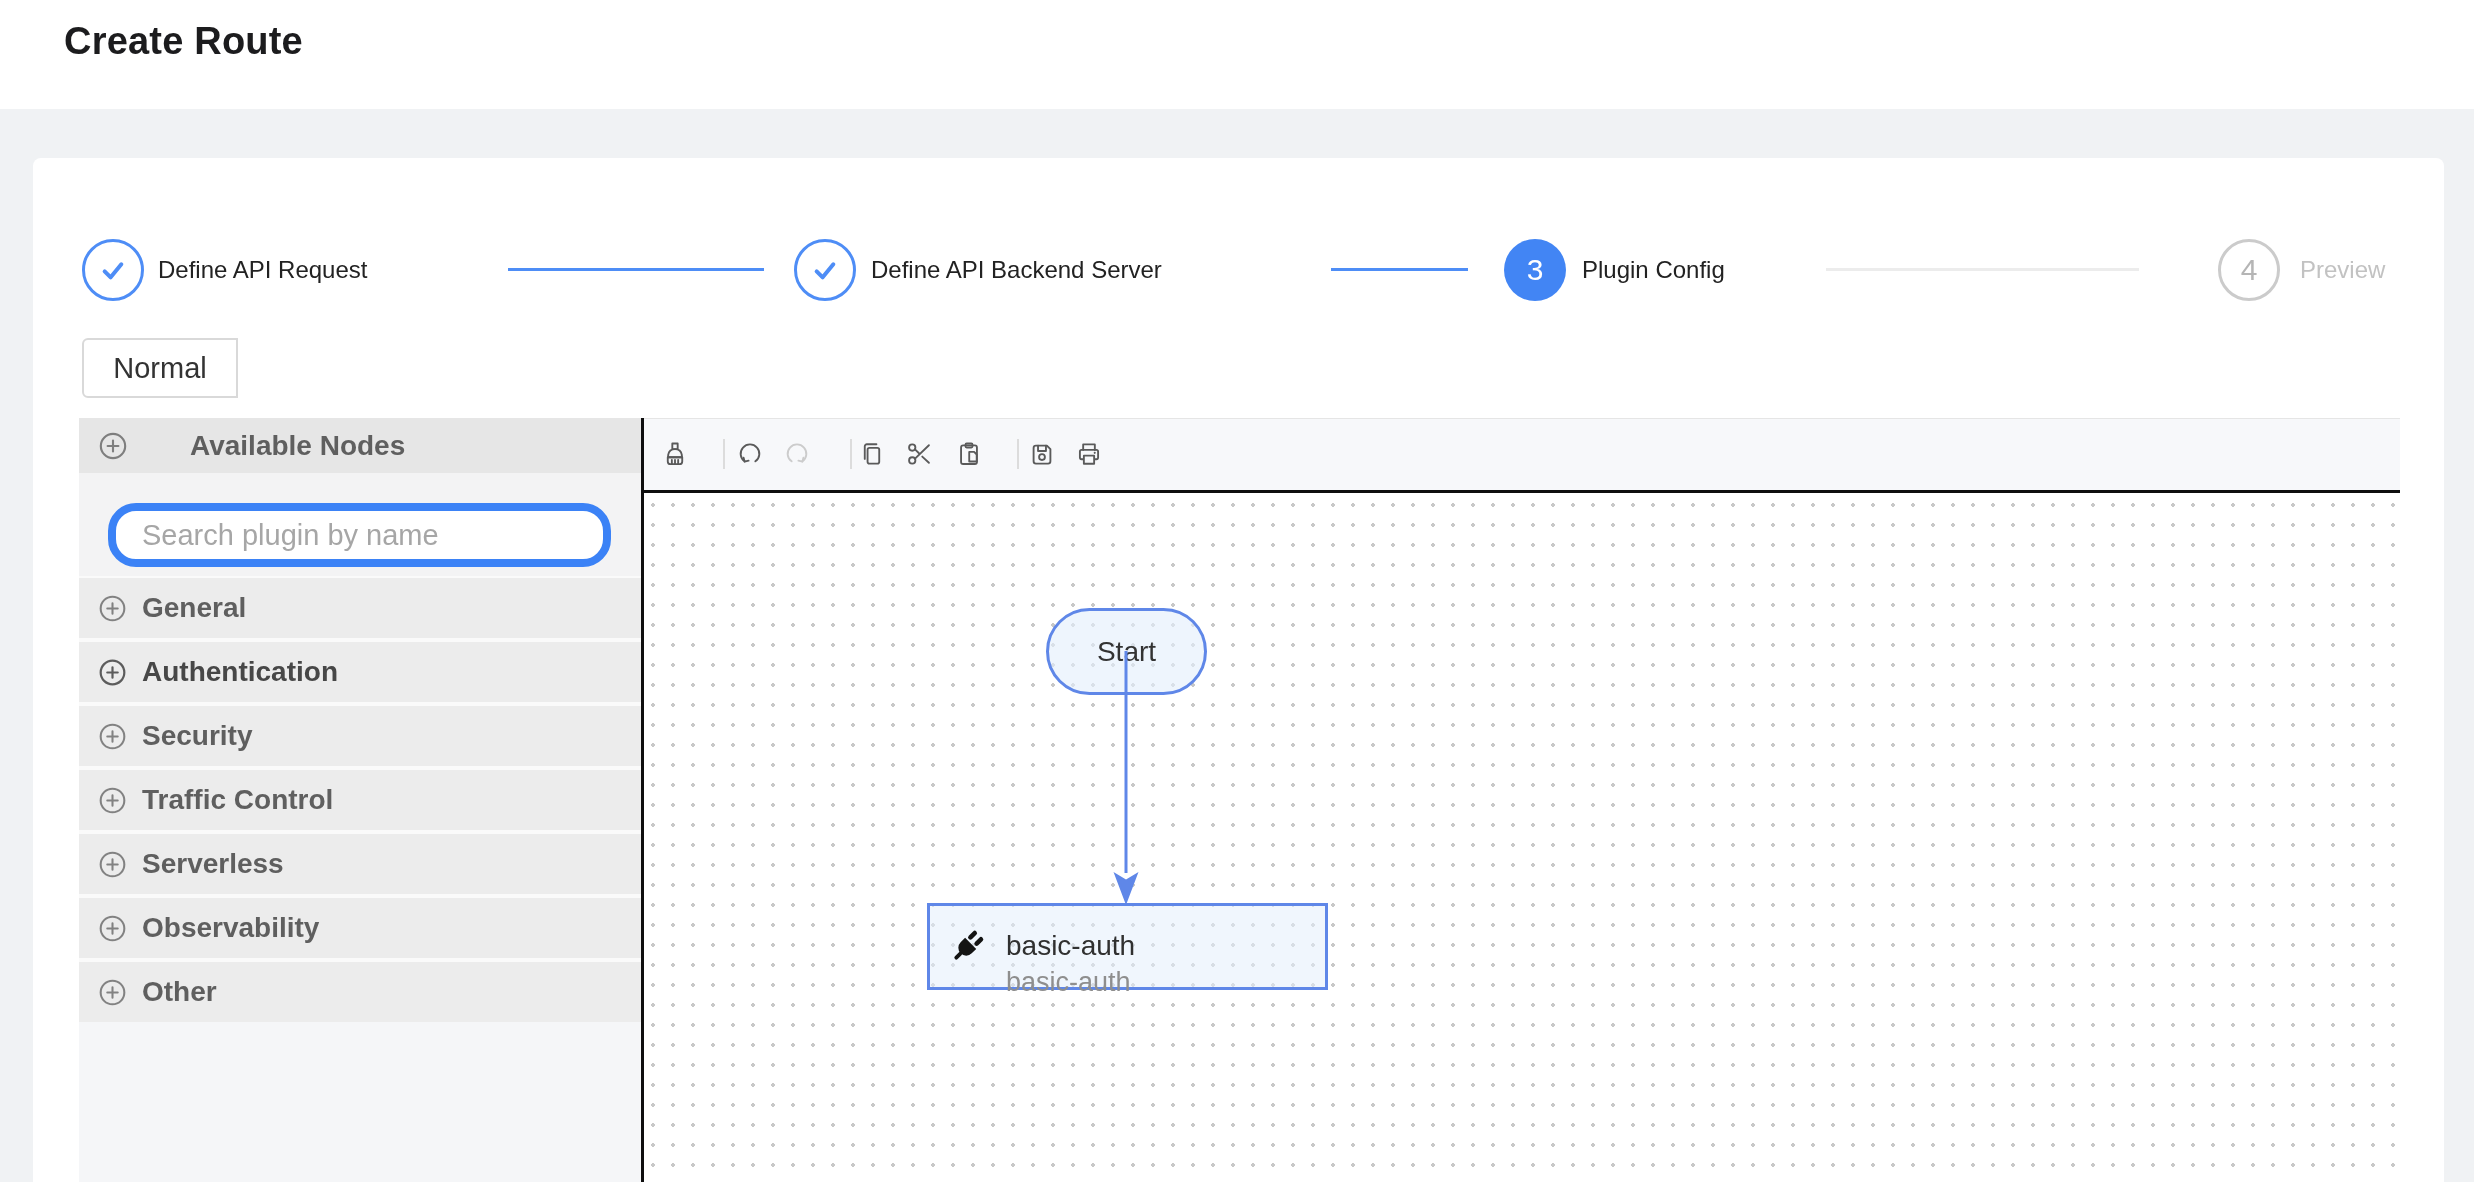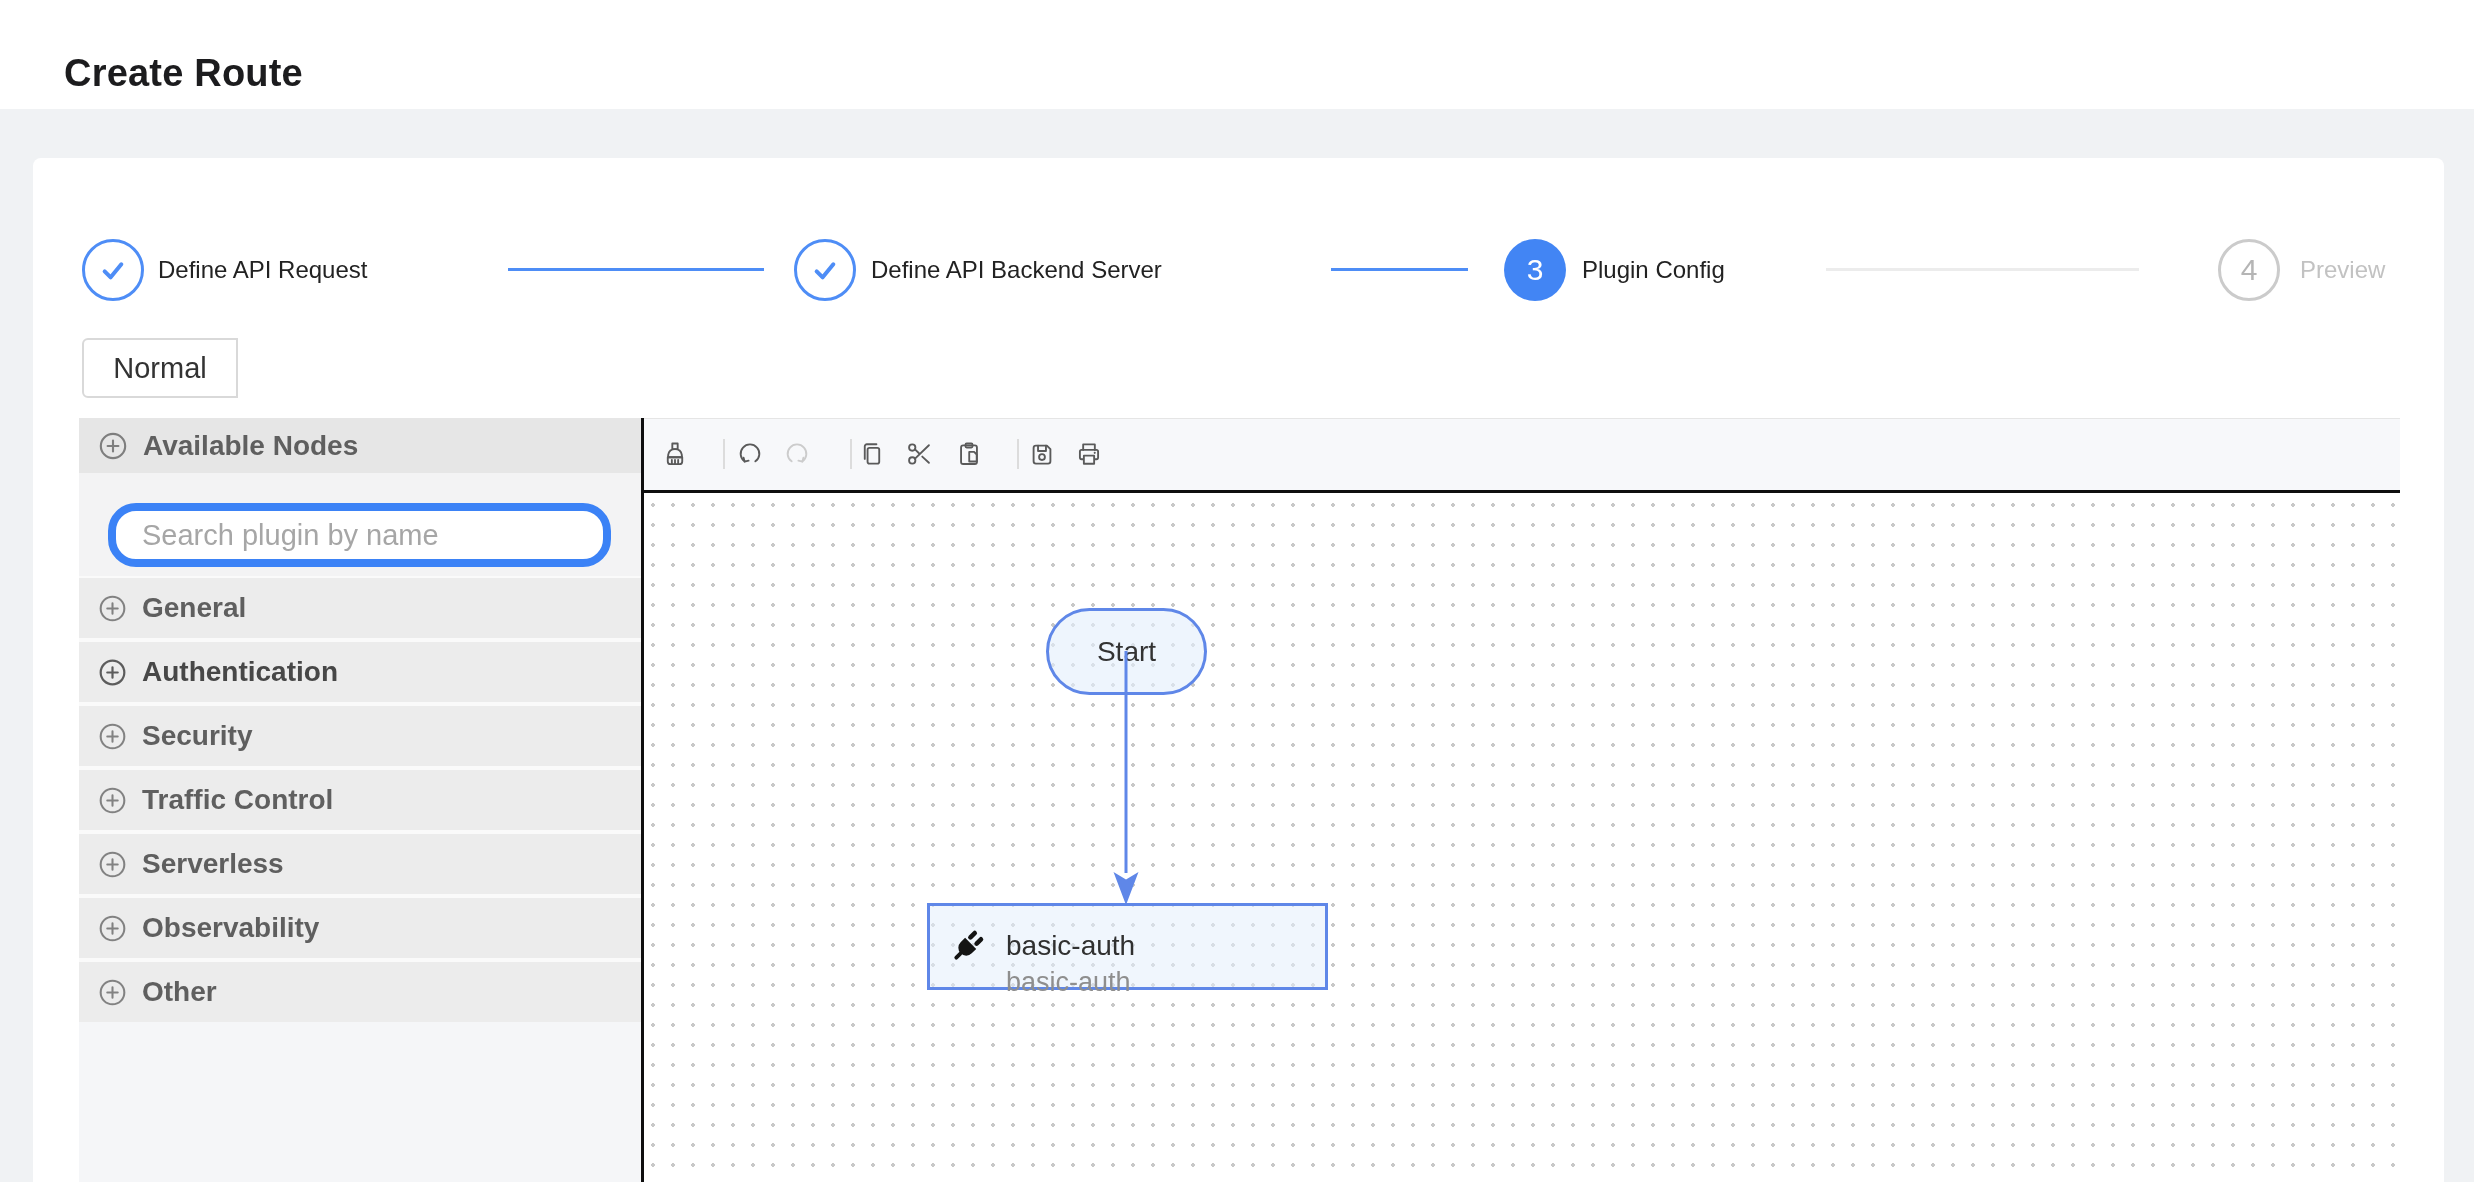--- a/index.html
+++ b/index.html
@@ -2,21 +2,21 @@
 <html><head>
 <meta charset="utf-8">
 <style>
   * { margin:0; padding:0; box-sizing:border-box; }
   html,body { width:2474px; height:1182px; overflow:hidden; }
   body { font-family:"Liberation Sans", sans-serif; background:#f0f2f4; }
   #app { position:relative; width:2474px; height:1182px; background:#f0f2f4; }
 
   
   .topbar { position:absolute; left:0; top:0; width:2474px; height:109px; background:#ffffff; }
-  .page-title { position:absolute; left:64px; top:20px; font-size:38px; font-weight:bold; color:#1c1c1e; letter-spacing:.2px;margin-top:32px; }
+  .page-title { position:absolute; left:64px; top:20px; font-size:38px; font-weight:bold; color:#1c1c1e; letter-spacing:.2px; }
 
   
   .card { position:absolute; left:33px; top:158px; width:2411px; height:1024px; background:#ffffff; border-radius:8px 8px 0 0; }
 
   
   .step-circle { position:absolute; top:239px; width:62px; height:62px; border-radius:50%; display:flex; align-items:center; justify-content:center; }
   .step-circle.done { border:3px solid #4e8df6; background:#fff; }
   .step-circle.active { background:#4285f4; color:#fff; font-size:30px; }
   .step-circle.pending { border:3px solid #cbcbcb; color:#b5b5b5; font-size:30px; }
   .step-label { position:absolute; top:239px; height:62px; line-height:62px; font-size:24px; color:#222; white-space:nowrap; }
@@ -24,21 +24,21 @@
   .connector { position:absolute; top:268px; height:3px; }
   .connector.blue { background:#4e8df6; }
   .connector.gray { background:#ececec; }
 
   
   .tab { position:absolute; top:338px; height:60px; display:flex; align-items:center; justify-content:center; font-size:29px; background:#fff; cursor:pointer; }
   .tab-normal { left:82px; width:156px; border:2px solid #d9d9d9; border-radius:6px 0 0 6px; color:#333; }
   .tab-orch { left:237px; width:241px; border:2px solid #4c8af8; border-radius:4px; color:#4c8af8; z-index:2; }
 
   
-  .sb-header { position:absolute; left:79px; top:418px; width:562px; height:55px; background:#e6e6e6; display:flex; align-items:center; }
+  .sb-header { position:absolute; left:79px; top:418px; width:562px; height:55px; background:#e6e6e6; display:flex; align-items:center;gap:47px; }
   .sb-search-area { position:absolute; left:79px; top:473px; width:562px; height:103px; background:#f3f3f4; }
   .sb-rows-bg { position:absolute; left:79px; top:576px; width:562px; height:446px; background:#fafafa; }
   .sb-filler { position:absolute; left:79px; top:1022px; width:562px; height:160px; background:#f5f6f8; }
   .sb-row { position:absolute; left:79px; width:562px; height:60px; background:#ececec; display:flex; align-items:center; cursor:pointer; }
   .sb-label { font-size:28px; font-weight:bold; color:#5f5f5f; margin-left:13px; }
   .sb-label.dark { color:#474747; }
   .plus-ico { margin-left:17px; flex:0 0 auto; display:flex; }
   .search-input { position:absolute; left:108px; top:503px; width:503px; height:64px; border:8px solid #3b82f6; border-radius:28px; background:#fff; font-size:29px; color:#444; padding:0 26px; outline:none; font-family:"Liberation Sans", sans-serif; }
   .search-input::placeholder { color:#a6a6a6; }
 

